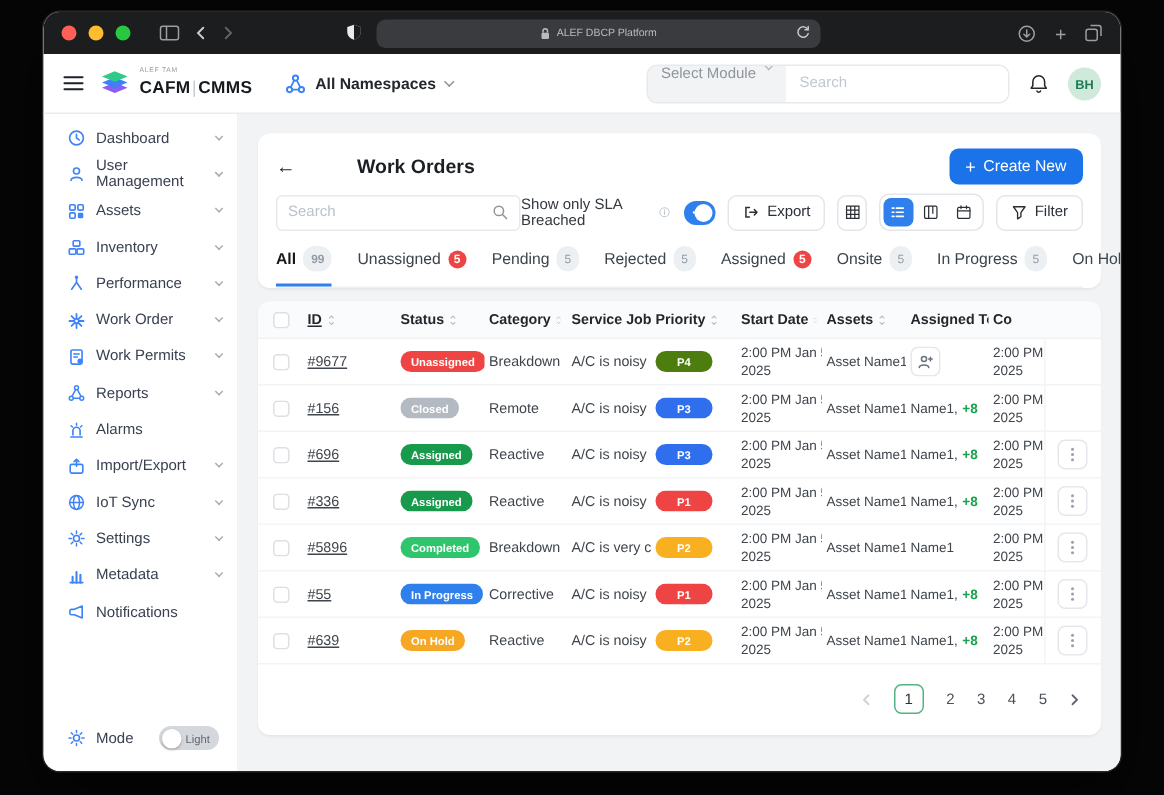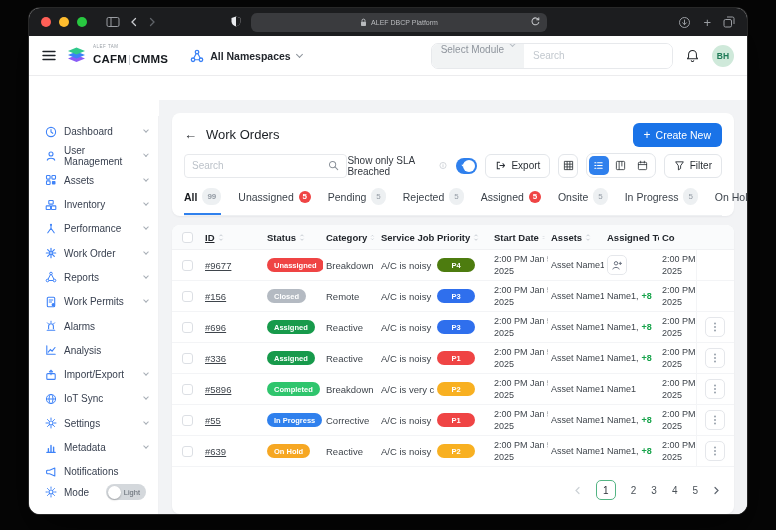--- a/index.html
+++ b/index.html
@@ -35,40 +35,40 @@
   .ns { display:flex; align-items:center; gap:6px; font-size:10.5px; font-weight:bold; color:#23272d; }
   .chev { width:5px; height:5px; border-right:1.2px solid #8b929a; border-bottom:1.2px solid #8b929a; transform:rotate(45deg); margin-top:-3px; }
   .nav-right { margin-left:auto; display:flex; align-items:center; gap:12px; }
   .module-search { display:flex; align-items:center; border:1px solid #e7e9ec; border-radius:7px; overflow:hidden; height:26px; }
   .module-btn { background:#f1f3f4; height:100%; display:flex; gap:6px; padding:0 9px; font-size:10px; color:#8f959d; }
   .hdr-search { border:none; outline:none; width:148px; height:100%; padding:0 9px; font-size:10px; color:#444; background:#fff; }
   .hdr-search::placeholder { color:#c2c8ce; }
   .avatar { width:22px; height:22px; border-radius:50%; background:#cfe9da; color:#1e7a57; font-size:8.5px; font-weight:bold;
             display:flex; align-items:center; justify-content:center; }
 
-  .body { flex:1; display:flex; min-height:0;align-items:flex-end; }
+  .body { flex:1; display:flex; min-height:0; }
 
   
   .sidebar { flex:0 0 130px; border-right:1px solid #f0f1f3; display:flex; flex-direction:column; padding:4px 0 12px; }
   .side-item { flex:0 0 24.3px; display:flex; align-items:center; gap:7px; padding:0 10px 0 16px; font-size:10px; color:#394150; cursor:pointer; }
   .side-item .sicon { display:flex; width:12px; justify-content:center; }
   .side-item .chev { margin-left:auto; width:4px; height:4px; border-color:#a6adb5; }
   .side-footer { margin-top:auto; display:flex; align-items:center; gap:7px; padding:0 12px 2px 16px; font-size:10px; color:#394150; }
   .mode-toggle { margin-left:auto; width:40px; height:16px; border-radius:9px; background:#d4d8dc; position:relative;
                  display:flex; align-items:center; justify-content:flex-end; padding-right:6px; font-size:7.5px; color:#5f6770; }
   .mode-toggle::before { content:""; position:absolute; left:1.5px; top:1.5px; width:13px; height:13px; border-radius:50%;
                          background:#fff; box-shadow:0 1px 2px rgba(0,0,0,.25); }
 
   
   .main { flex:1; background:#f2f3f5; padding:13px 13px 0; min-width:0; }
   .card { background:#fff; border-radius:8px; box-shadow:0 1px 2px rgba(16,24,40,.05); }
   .card1 { padding:9px 12px 0; margin-bottom:9px; }
   .title-row { display:flex; align-items:center; height:25px; }
   .back-arrow { font-size:13px; color:#1f2329; margin-right:9px; }
-  .page-title { font-size:13px; font-weight:normal; color:#1b1f24; }
+  .page-title { font-size:13px; font-weight:bold; color:#1b1f24;margin-left:32px; }
   .create-btn { margin-left:auto; background:#1a73e8; color:#fff; font-size:10.5px; border:none; border-radius:6px;
                 height:24px; padding:0 11px; display:flex; align-items:center; gap:5px; }
   .create-btn .plus { font-size:12px; line-height:1; }
 
   .controls-row { display:flex; align-items:center; margin-top:6px; }
   .search-box { width:182px; height:24px; border:1px solid #e7e9ec; border-radius:4px; display:flex; align-items:center; padding:0 7px; }
   .search-box input { border:none; outline:none; flex:1; font-size:10px; color:#444; background:transparent; }
   .search-box input::placeholder { color:#bcc2c9; }
   .ctrl-right { margin-left:auto; display:flex; align-items:center; gap:8px; }
   .sla-group { display:flex; align-items:center; gap:9px; font-size:10px; color:#33383f; }
@@ -297,58 +297,49 @@
                 <path d="M6 1.3v9.4M1.3 6h9.4M2.7 2.7l6.6 6.6M9.3 2.7 2.7 9.3" stroke="#3f83f8" stroke-width="1.2" stroke-linecap="round"></path>
                 <circle cx="6" cy="6" r="1.4" fill="#fff" stroke="#3f83f8" stroke-width="1"></circle>
               </svg>
             </span>
           <span>Work Order</span>
             <span class="chev"></span>
         </div>
         <div class="side-item">
           <span class="sicon">
               <svg width="12" height="12" viewBox="0 0 12 12">
+                <rect x="2.3" y="1.3" width="7.4" height="9.4" rx="1" fill="none" stroke="#3f83f8" stroke-width="1.1"></rect>
+                <path d="M4.2 4h3.6M4.2 6h2.4" stroke="#3f83f8" stroke-width="1" stroke-linecap="round"></path>
+                <circle cx="8.3" cy="8.7" r="1.7" fill="#3f83f8"></circle>
+              </svg>
+            </span>
+          <span>Work Permits</span>
+            <span class="chev"></span>
+        </div>
+        <div class="side-item">
+          <span class="sicon">
+              <svg width="12" height="12" viewBox="0 0 12 12">
                 <circle cx="6" cy="2.5" r="1.3" fill="none" stroke="#3f83f8" stroke-width="1"></circle>
                 <circle cx="2.5" cy="9.5" r="1.3" fill="none" stroke="#3f83f8" stroke-width="1"></circle>
                 <circle cx="9.5" cy="9.5" r="1.3" fill="none" stroke="#3f83f8" stroke-width="1"></circle>
                 <path d="M5.4 3.7 3 8.3m3.6-4.6L9 8.3M3.8 9.5h4.4" stroke="#3f83f8" stroke-width="1"></path>
               </svg>
             </span>
           <span>Reports</span>
             <span class="chev"></span>
         </div>
         <div class="side-item">
           <span class="sicon">
               <svg width="12" height="12" viewBox="0 0 12 12">
-                <rect x="2.3" y="1.3" width="7.4" height="9.4" rx="1" fill="none" stroke="#3f83f8" stroke-width="1.1"></rect>
-                <path d="M4.2 4h3.6M4.2 6h2.4" stroke="#3f83f8" stroke-width="1" stroke-linecap="round"></path>
-                <circle cx="8.3" cy="8.7" r="1.7" fill="#3f83f8"></circle>
-              </svg>
-            </span>
-          <span>Work Permits</span>
-            <span class="chev"></span>
-        </div>
-        <div class="side-item">
-          <span class="sicon">
-              <svg width="12" height="12" viewBox="0 0 12 12">
                 <path d="M3.6 9.3V6.2a2.4 2.4 0 0 1 4.8 0v3.1" fill="none" stroke="#3f83f8" stroke-width="1.1"></path>
                 <path d="M2.2 10.3h7.6" stroke="#3f83f8" stroke-width="1.1" stroke-linecap="round"></path>
                 <path d="M6 1.2v1.3M2.4 2.8l.9.9M9.6 2.8l-.9.9" stroke="#3f83f8" stroke-width="1" stroke-linecap="round"></path>
               </svg>
             </span>
           <span>Alarms</span>
-        </div>
-        <div class="side-item">
-          <span class="sicon">
-              <svg width="12" height="12" viewBox="0 0 12 12">
-                <path d="M1.8 1.8v8.4h8.4" fill="none" stroke="#3f83f8" stroke-width="1.1" stroke-linecap="round"></path>
-                <path d="M3.2 8.2 5.4 5.6l1.7 1.5 2.9-3.6" fill="none" stroke="#3f83f8" stroke-width="1.1" stroke-linecap="round"></path>
-              </svg>
-            </span>
-          <span>Analysis</span>
         </div>
         <div class="side-item">
           <span class="sicon">
               <svg width="12" height="12" viewBox="0 0 12 12">
                 <rect x="1.8" y="4.6" width="8.4" height="5.8" rx="1" fill="none" stroke="#3f83f8" stroke-width="1.1"></rect>
                 <path d="M6 1.2v4.6M4.4 2.8 6 1.2l1.6 1.6" fill="none" stroke="#3f83f8" stroke-width="1.1" stroke-linecap="round"></path>
               </svg>
             </span>
           <span>Import/Export</span>
             <span class="chev"></span>

